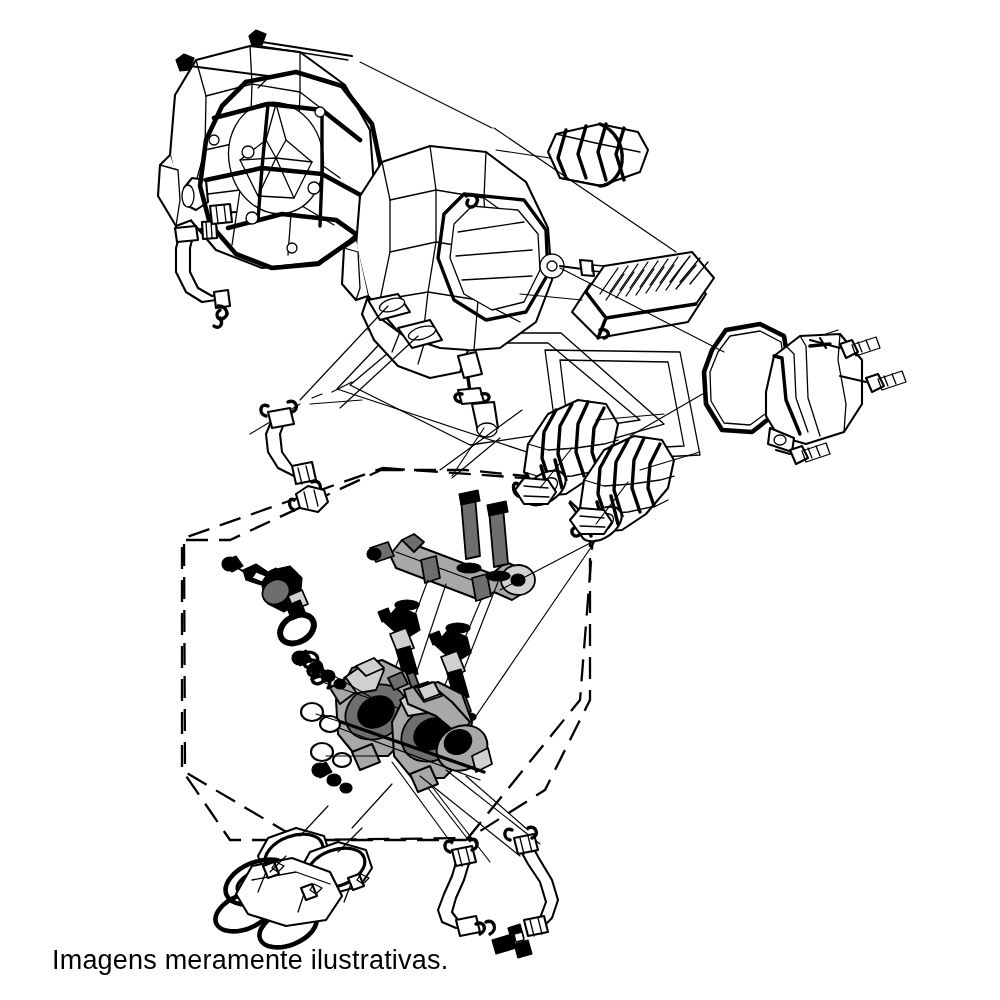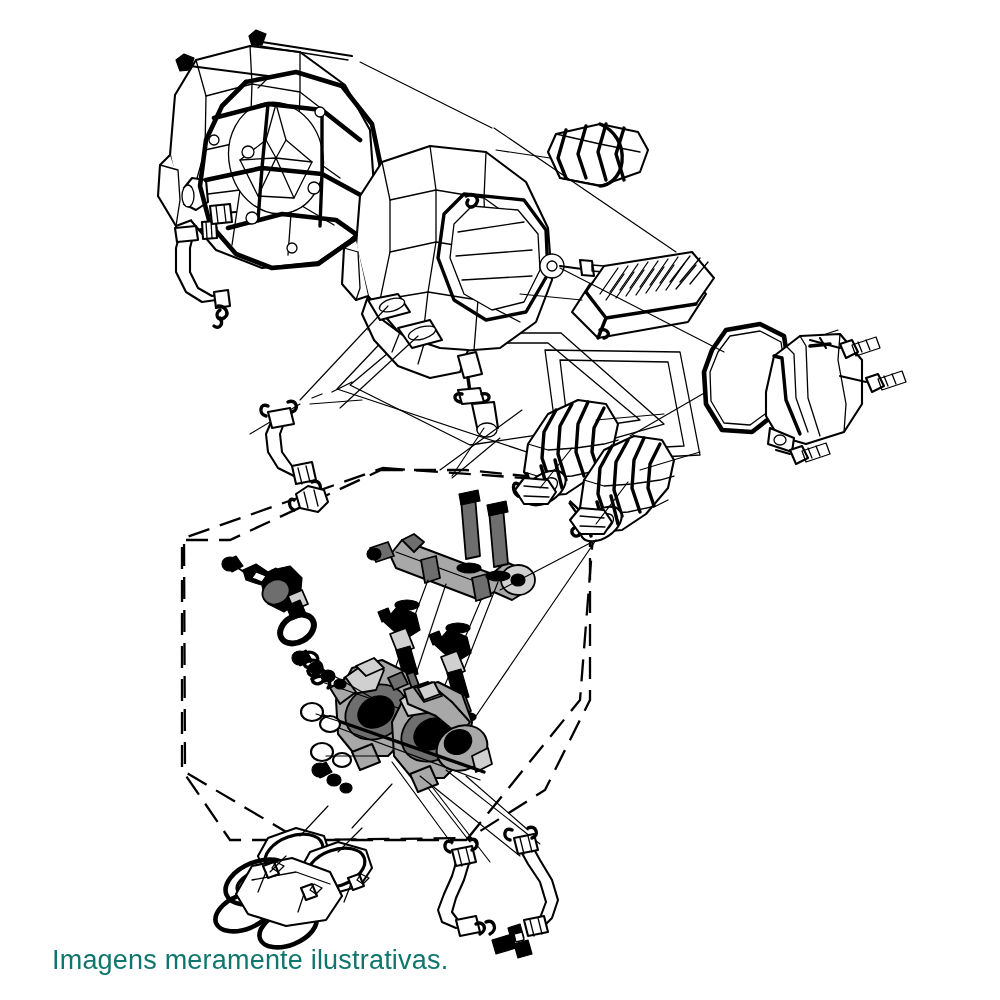--- a/index.html
+++ b/index.html
@@ -22,21 +22,21 @@
     position: absolute;
     left: 0; top: 0;
     width: 1000px;
     height: 1000px;
   }
   .watermark {
     position: absolute;
     left: 52px;
     top: 945px;
     font-size: 27px;
-    color: #0f766e;
+    color: #000000;
     letter-spacing: 0.2px;
     white-space: nowrap;
     font-family: "Liberation Sans", sans-serif;
     user-select: none;
   }
 </style>
 </head>
 <body>
 
 <div id="canvas">

